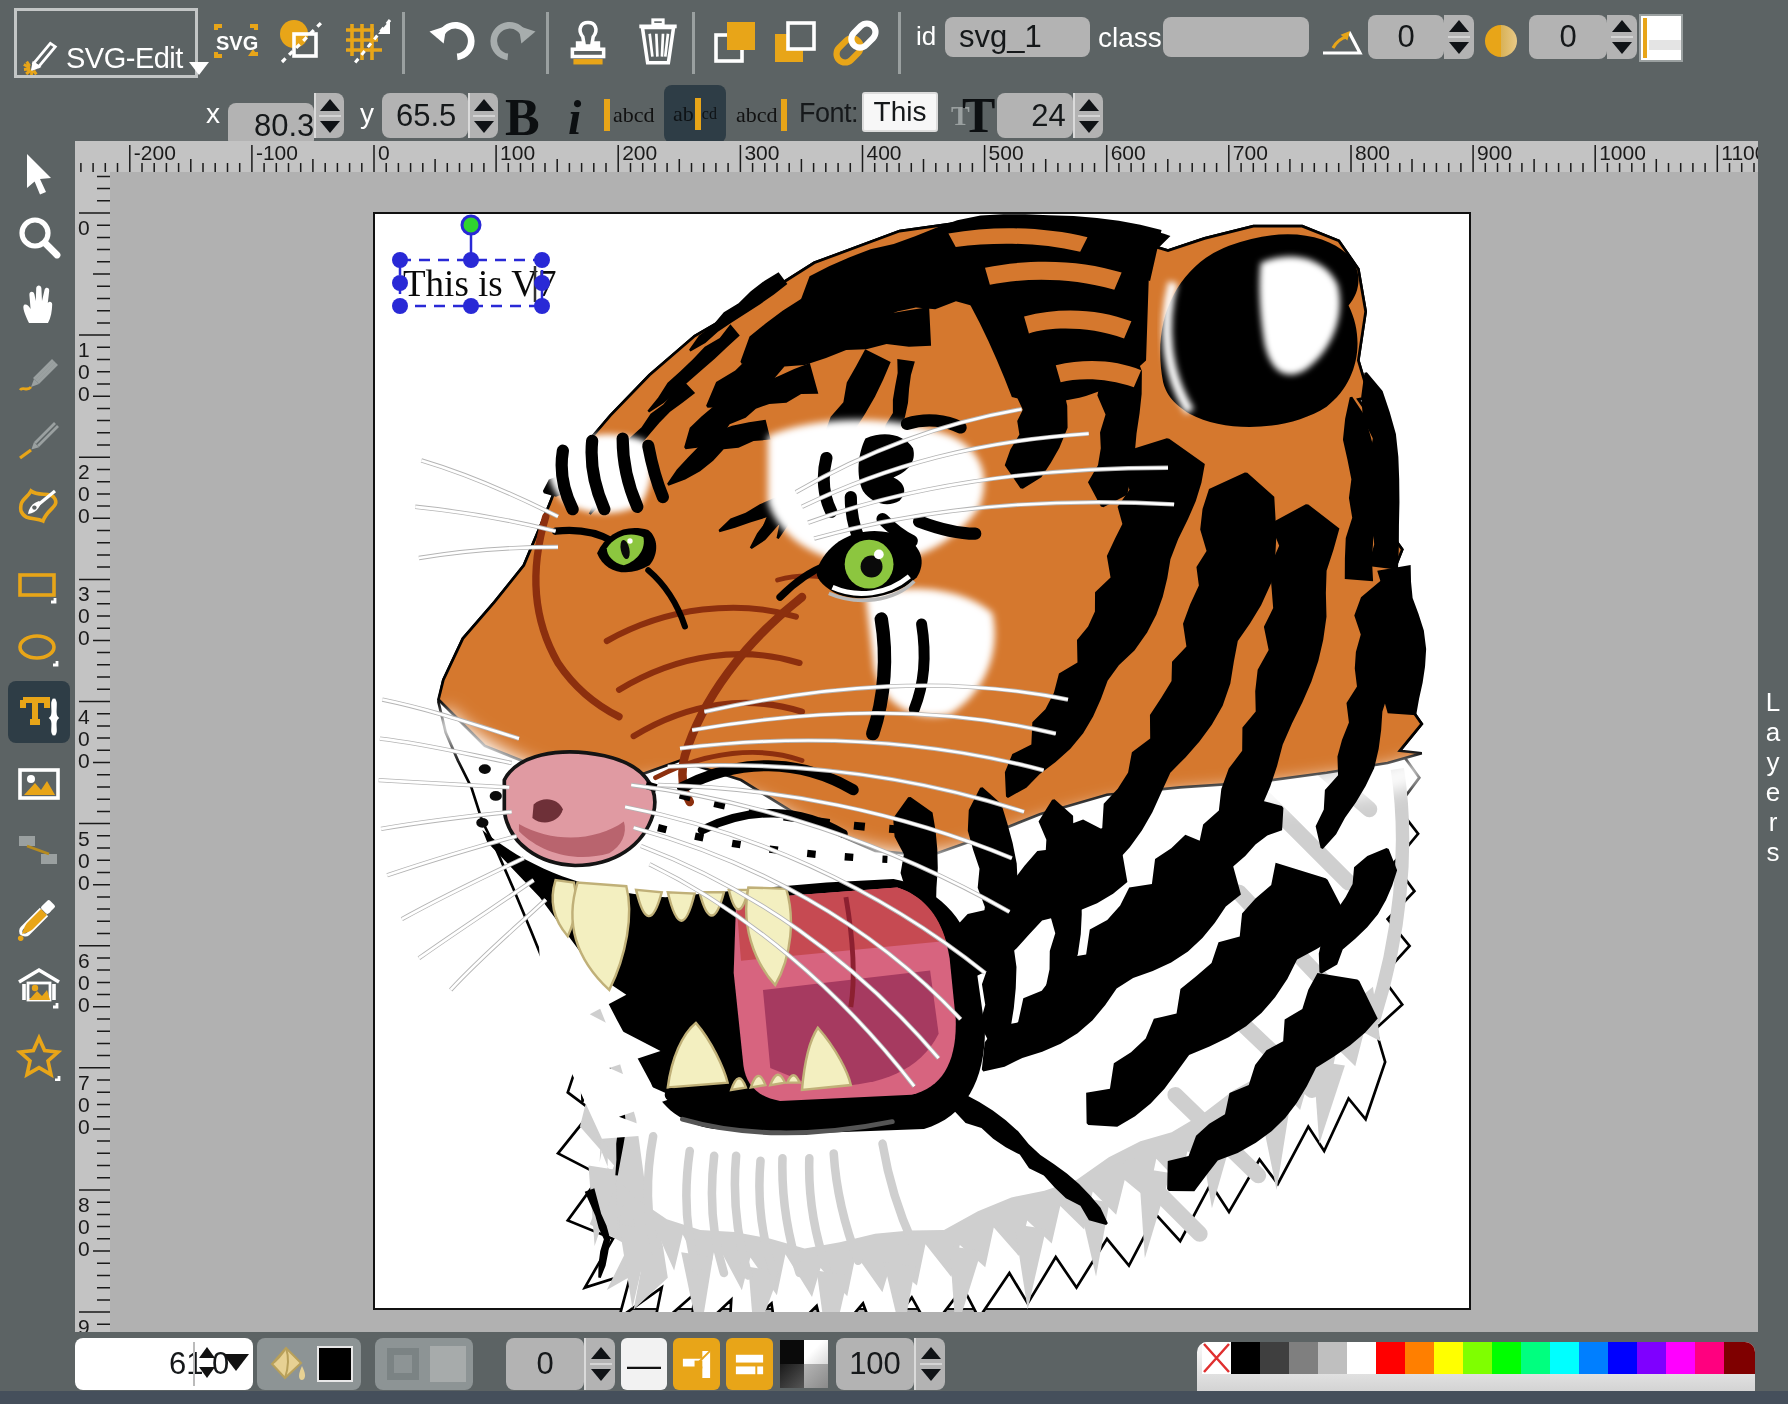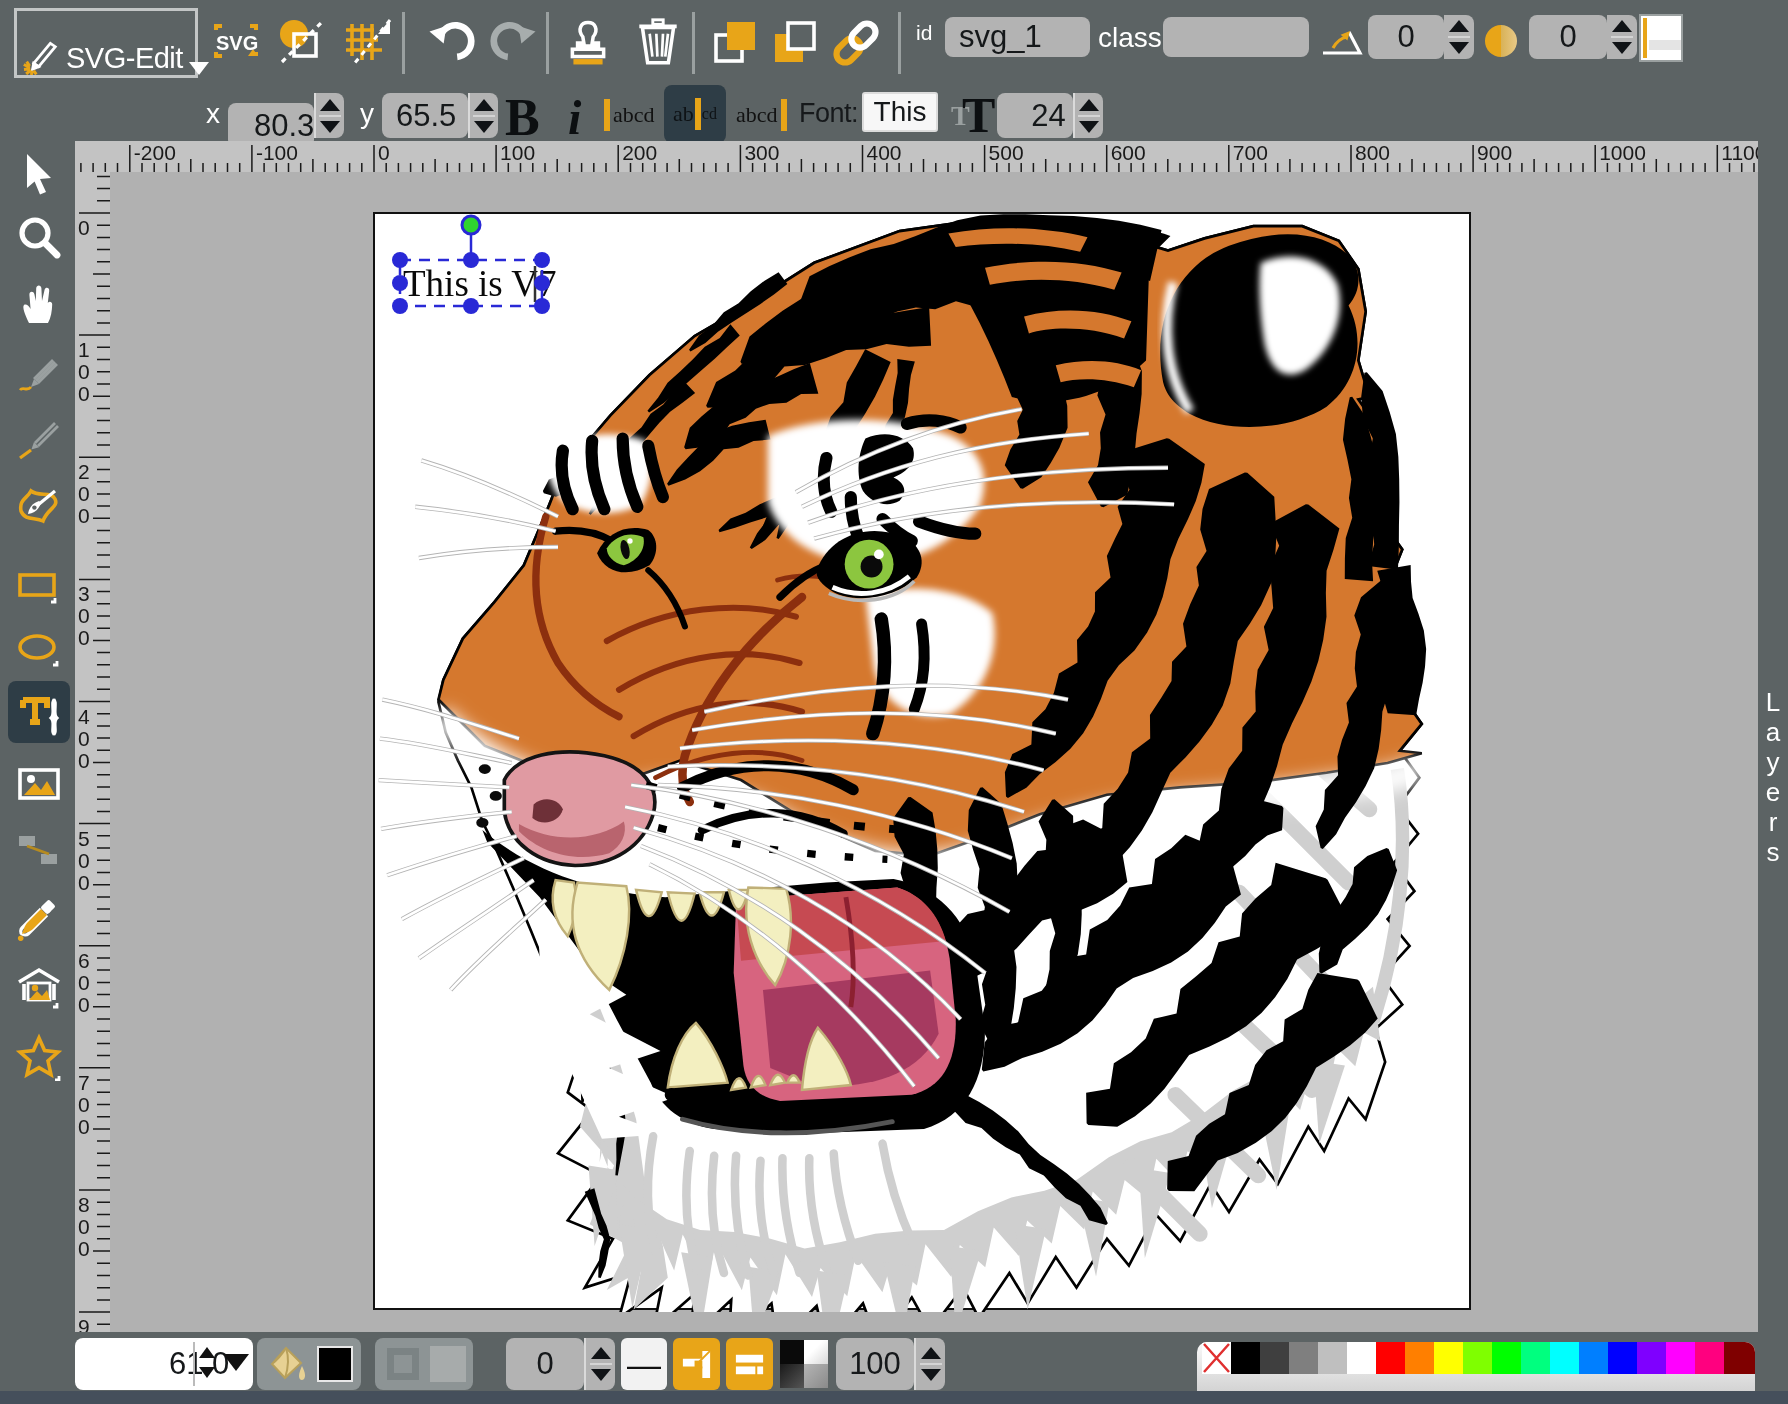--- a/index.html
+++ b/index.html
@@ -9,21 +9,21 @@
 #row2{position:absolute;left:0;top:88px;width:1788px;height:53px;background:#5c6364;}
 #leftbar{position:absolute;left:0;top:141px;width:75px;height:1263px;background:#5c6364;}
 #hruler{position:absolute;left:75px;top:141px;width:1683px;height:31px;background:#c4b5fd;}
 #vruler{position:absolute;left:75px;top:172px;width:35px;height:1160px;background:#c3c3c3;}
 #workspace{position:absolute;left:110px;top:172px;width:1648px;height:1160px;background:#b1b1b1;overflow:hidden;}
 #rightbar{position:absolute;left:1758px;top:141px;width:30px;height:1263px;background:#5c6364;}
 #bottombar{position:absolute;left:0;top:1332px;width:1788px;height:59px;background:#5c6364;}
 #bottomstrip{position:absolute;left:0;top:1391px;width:1788px;height:13px;background:#454f5b;}
 #canvas{position:absolute;left:263px;top:40px;width:1098px;height:1098px;background:#fff;border:2px solid #111;}
 .inp{position:absolute;background:#b3b3b3;border-radius:8px;color:#15181a;font-size:31px;display:flex;align-items:center;}
-.lbl{position:absolute;color:#fff;font-size:21px;}
+.lbl{position:absolute;color:#fff;font-size:26px;}
 .spin{position:absolute;background:#b3b3b3;border-radius:0 8px 8px 0;display:flex;flex-direction:column;align-items:center;justify-content:center;gap:0;}
 .spin i{display:block;width:0;height:0;border-left:10px solid transparent;border-right:10px solid transparent;}
 .spin b{display:block;width:22px;height:2px;background:#d4d4d4;margin:4px 0;}
 .spin i.up{border-bottom:12px solid #101316;}
 .spin i.dn{border-top:12px solid #101316;}
 .sep{position:absolute;top:12px;width:3px;height:62px;background:#9aa0a0;}
 .vtext{color:#fff;font-size:26px;line-height:30px;text-align:center;width:30px;}
 </style>
 </head>
 <body>

